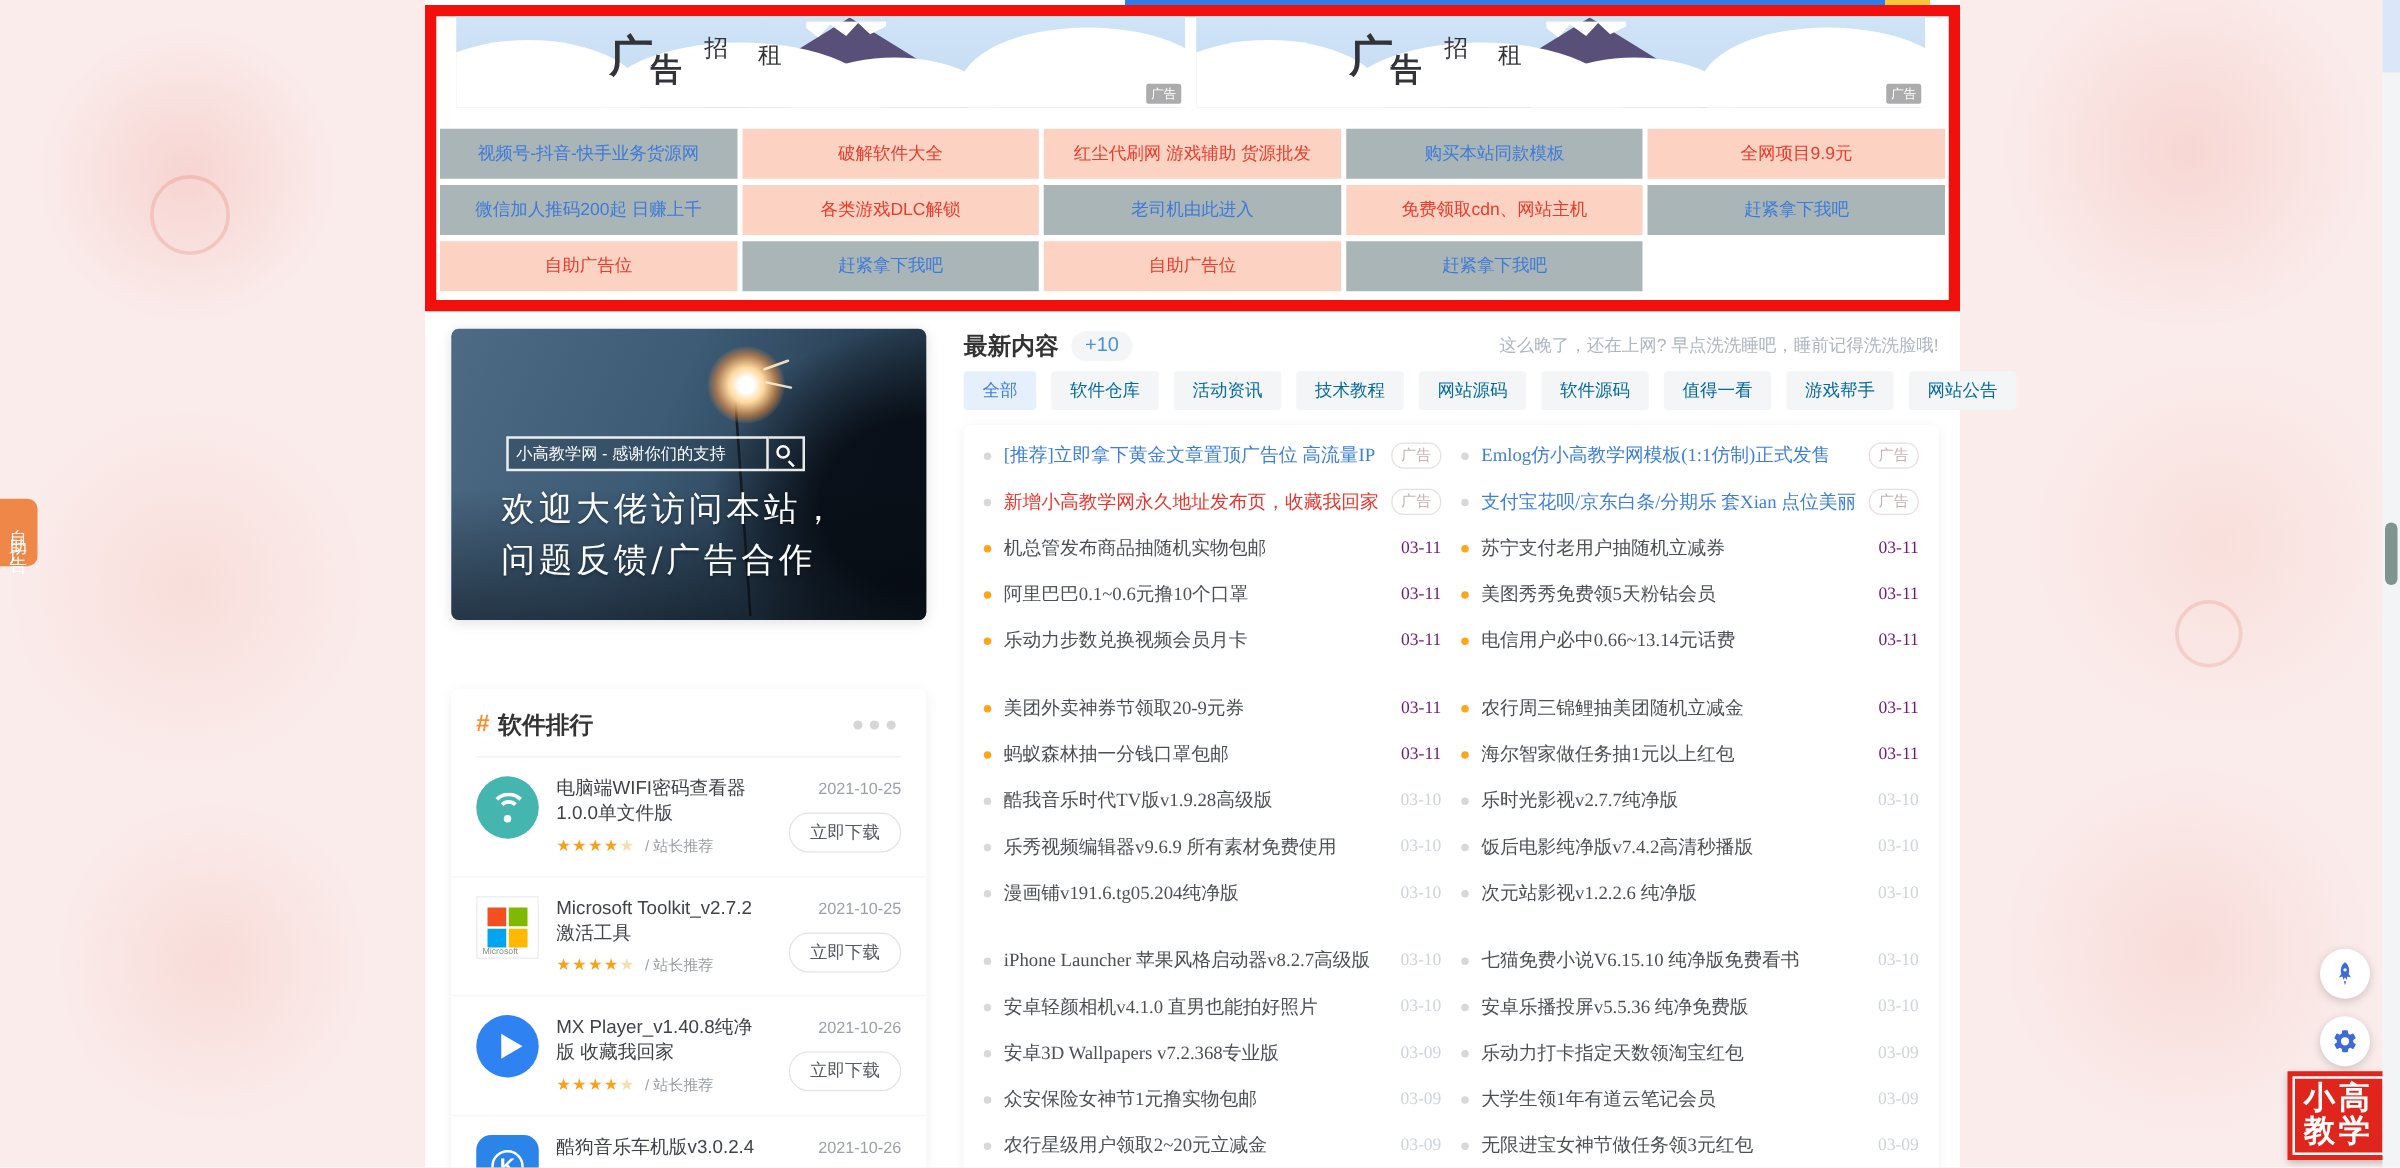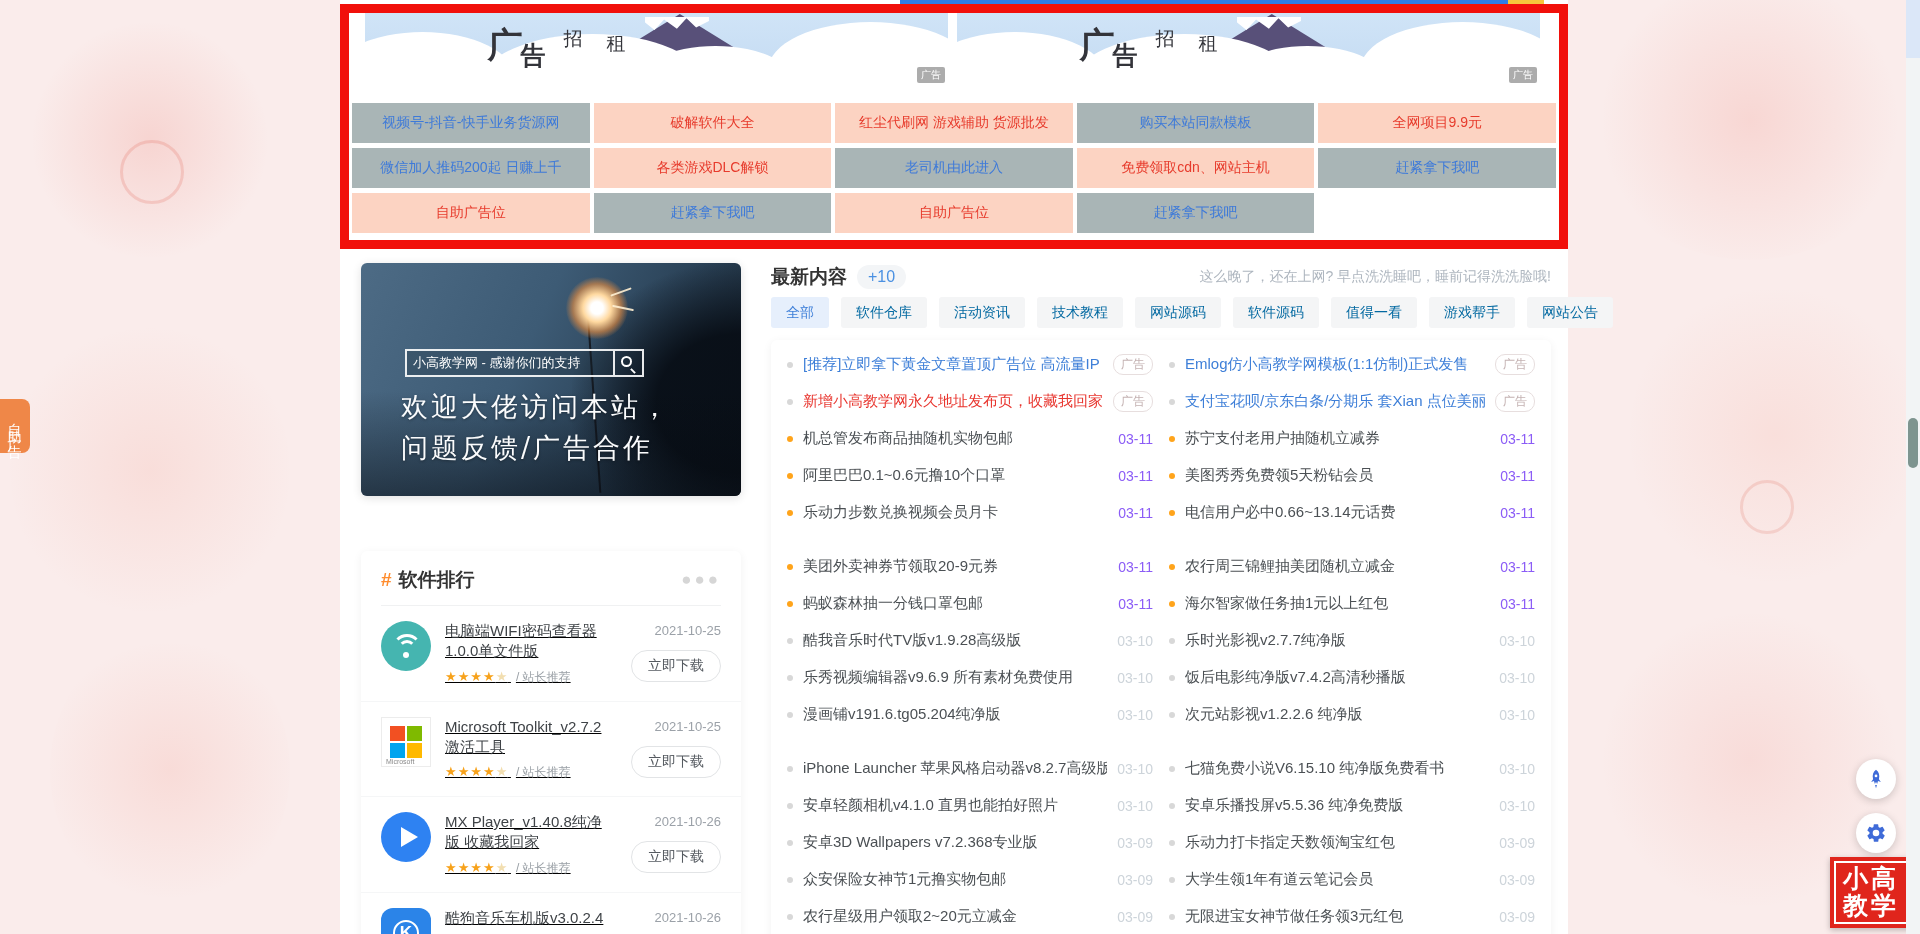--- a/index.html
+++ b/index.html
@@ -92,21 +92,21 @@
   .icon-mstoolkit::before { content:""; position:absolute; left:8px; top:8px; width:15px; height:15px; background:#f25022;
        box-shadow:17px 0 0 #7fba00, 0 17px 0 #00a4ef, 17px 17px 0 #ffb900; }
   .icon-mstoolkit::after { content:"Microsoft"; position:absolute; left:4px; bottom:1px; font-size:7px; color:#8a8a8a; }
   .icon-mx { background:#2e82f2; border-radius:50%; }
   .icon-mx::before { content:""; position:absolute; left:20px; top:15px; width:0; height:0;
        border-left:17px solid #fff; border-top:10px solid transparent; border-bottom:10px solid transparent; }
   .icon-kugou { background:#2b84e8; border-radius:12px; }
   .icon-kugou::before { content:""; position:absolute; left:12px; top:12px; width:22px; height:22px; border:2px solid #fff; border-radius:50%; }
   .icon-kugou::after { content:"K"; position:absolute; left:0; top:0; width:50px; height:50px; display:flex; align-items:center; justify-content:center;
        color:#fff; font-weight:700; font-size:17px; }
-  .soft-main { flex:1; min-width:0;text-decoration:underline; }
+  .soft-main { flex:1; min-width:0; }
   .soft-title { font-size:15px; color:#3f4347; line-height:1.35; margin-bottom:7px; max-height:41px; overflow:hidden; cursor:pointer; }
   .soft-meta { font-size:13px; white-space:nowrap; }
   .stars { color:#f7a21b; letter-spacing:1px; }
   .star-pale { color:#f2deb0; }
   .soft-note { color:#9aa0a6; font-size:12px; margin-left:5px; }
   .soft-side { flex:none; width:94px; display:flex; flex-direction:column; align-items:flex-end; gap:12px; }
   .soft-date { color:#9ba1a8; font-size:13px; margin-top:2px; }
   .download-btn { border:1px solid #e2e4e6; color:#555a60; font-size:14px; border-radius:17px; padding:6px 16px; cursor:pointer; white-space:nowrap; background:#fff; }
 
   
@@ -114,31 +114,31 @@
   .latest-title { font-size:19px; font-weight:700; color:#333; }
   .plus-badge { background:#f3f5f7; color:#4a90e2; border-radius:12px; font-size:16px; padding:3px 11px; margin-left:10px; }
   .notice { margin-left:auto; color:#aeb6bf; font-size:14px; }
   .tabs { position:absolute; left:771px; top:297px; width:780px; display:flex; gap:12px; }
   .tab { height:31px; line-height:31px; padding:0 15px; border-radius:3px; font-size:14px; cursor:pointer; white-space:nowrap; }
   .tab-idle { background:#f4f5f6; color:#0369a1; }
   .tab-active { background:#e6effc; color:#3e7fd8; }
 
   .news-card { position:absolute; left:771px; top:340px; width:780px; height:610px; background:#fff; border-radius:6px;
                box-shadow:0 2px 10px rgba(0,0,0,.06); padding:6px 0 0; }
-  .news-group { display:grid; grid-template-columns:1fr 1fr; column-gap:16px; padding:0 16px; margin-bottom:17px; }
+  .news-group { display:grid; grid-template-columns:1fr 1fr; column-gap:16px; padding:0 16px; margin-bottom:17px;font-family:Liberation Serif, serif; }
   .news-row { display:flex; align-items:center; height:37px; gap:10px; }
   .bullet { width:6px; height:6px; border-radius:50%; flex:none; }
   .b-orange { background:#ffa41b; }
   .b-gray { background:#d8d8d8; }
   .news-title { flex:1; font-size:15px; white-space:nowrap; overflow:hidden; cursor:pointer; }
   .t-normal { color:#4b5054; }
   .t-blue { color:#3e7fd8; }
   .t-red { color:#e8352e; }
   .news-date { font-size:14px; flex:none; }
-  .d-hot { color:#8b5cf6; }
+  .d-hot { color:#701a75; }
   .d-old { color:#cdd4da; }
   .ad-badge { flex:none; font-size:12px; color:#c4b2b2; border:1px solid #e7dede; border-radius:10px; padding:0 7px; line-height:19px; }
 
   
   .left-tab { position:absolute; left:0; top:399px; background:#ef8748; color:#fff; font-size:14px;
               writing-mode:vertical-rl; text-orientation:upright; letter-spacing:7px; padding:13px 6px;
               border-radius:0 8px 8px 0; cursor:pointer; }
   .fab { position:absolute; left:1856px; width:40px; height:40px; border-radius:50%; background:#fff;
          box-shadow:0 2px 8px rgba(0,0,0,.18); display:flex; align-items:center; justify-content:center; cursor:pointer; }
   .fab1 { top:759px; } .fab2 { top:813px; }

